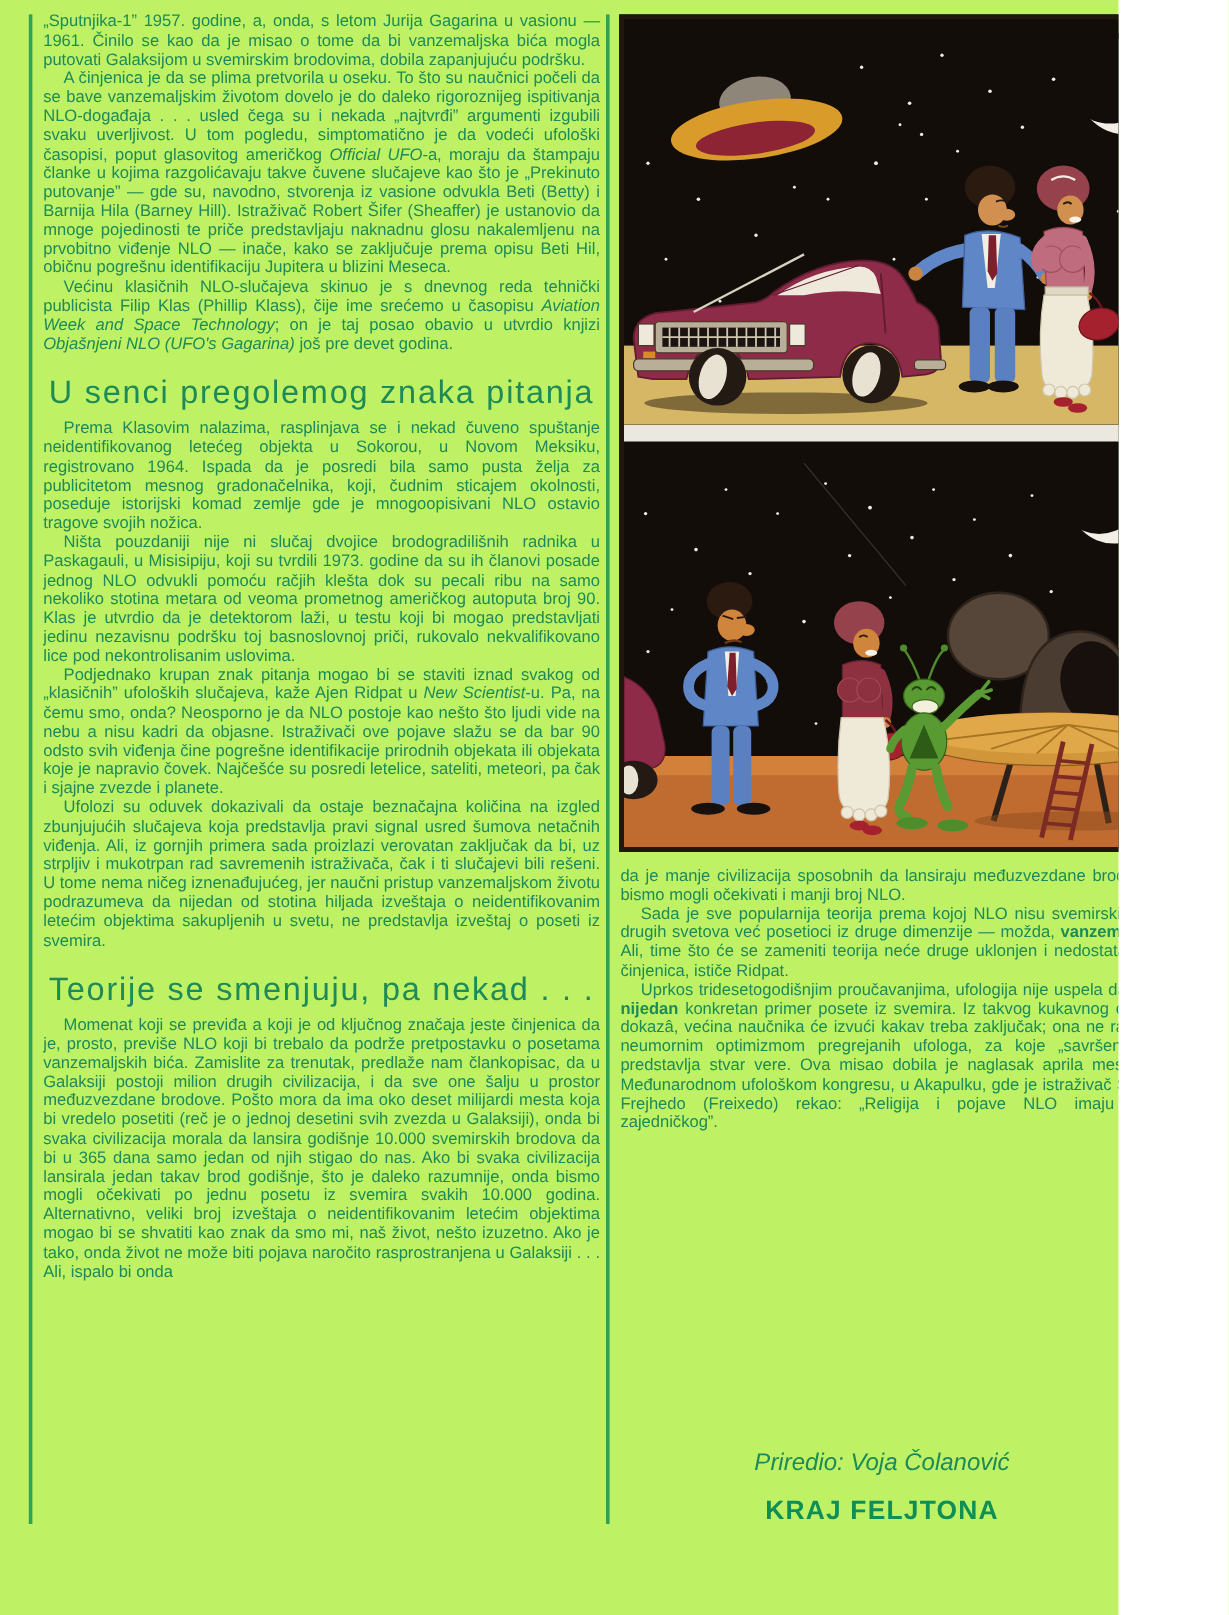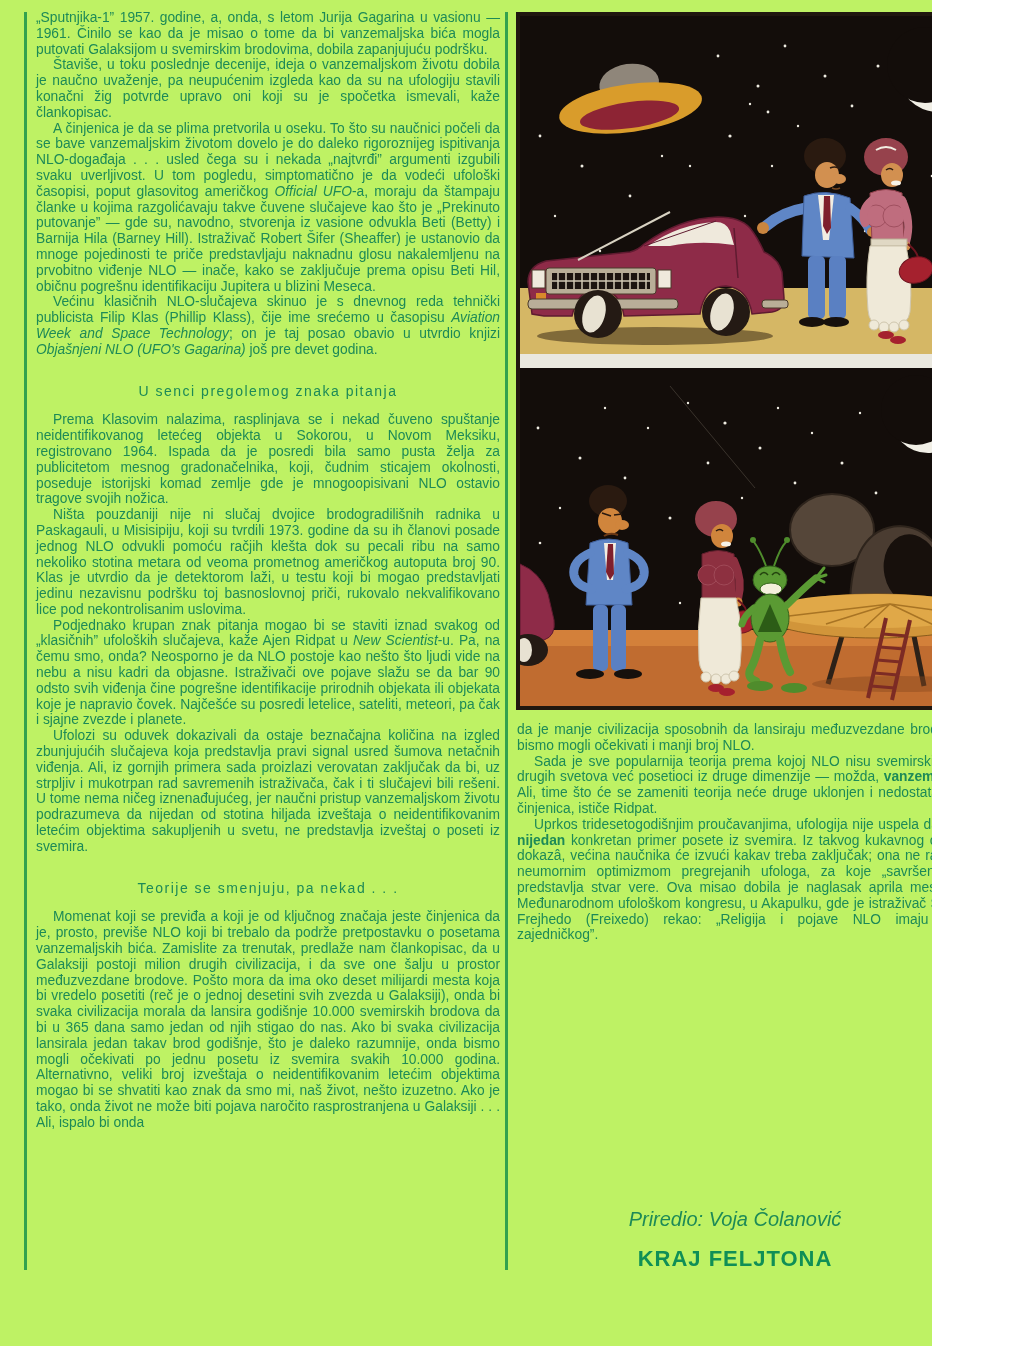--- a/index.html
+++ b/index.html
@@ -11,21 +11,21 @@
   #rule-right{left:992px;top:8px;width:2px;height:1280px;}
   #side-tick{left:992px;top:1241px;width:32px;height:2px;}
   #print-mark{position:absolute;left:996px;top:1295px;width:2px;height:14px;background:#4a4438;}
   .textcol{color:#1d8a57;font-size:13.8px;line-height:15.8px;text-align:justify;}
   #col-left{position:absolute;left:36px;top:10px;width:464px;}
   #col-right{position:absolute;left:517px;top:722px;width:468px;}
   p.para{margin:0;text-indent:17px;}
   p.para.no-indent{text-indent:0;}
   .it{font-style:italic;}
   .bd{font-weight:bold;}
-  h2.section{font-size:14px;font-weight:400;letter-spacing:1.5px;text-align:center;
+  h2.section{font-size:27px;font-weight:400;letter-spacing:1.5px;text-align:center;
              margin:26px 0 13px;color:#1d8a57;}
   #credit{position:absolute;left:500px;top:1208px;width:470px;text-align:center;
           font-style:italic;font-size:20px;color:#1d8a57;}
   #endmark{position:absolute;left:500px;top:1246px;width:470px;text-align:center;
            font-weight:bold;font-size:22px;letter-spacing:1px;color:#0f8f56;}
   .vtext{position:absolute;writing-mode:vertical-rl;transform:rotate(180deg);
          color:#1d8a57;white-space:nowrap;}
   #issue{left:996px;top:1080px;height:158px;font-size:15px;letter-spacing:.5px;}
   #pagenum{left:994px;top:1242px;height:46px;font-weight:bold;font-size:21px;}
   .art{position:absolute;left:516px;top:12px;width:474px;border:4px solid #20170f;
@@ -40,21 +40,20 @@
 
   <div class="rule" id="rule-left"></div>
   <div class="rule" id="rule-mid"></div>
   <div class="rule" id="rule-right"></div>
   <div class="rule" id="side-tick"></div>
   <div id="print-mark"></div>
 
   <div id="col-left" class="textcol">
     <div>
         <p class="para no-indent"><span>„Sputnjika-1” 1957. godine, a, onda, s letom Jurija Gagarina u vasionu — 1961. Činilo se kao da je misao o tome da bi vanzemaljska bića mogla putovati Galaksijom u svemirskim brodovima, dobila zapanjujuću podršku.</span></p>
-        <p class="para"><span>Štaviše, u toku poslednje decenije, ideja o vanzemaljskom životu dobila je naučno uvaženje, pa neupućenim izgleda kao da su na ufologiju stavili konačni žig potvrde upravo oni koji su je spočetka ismevali, kaže člankopisac.</span></p>
         <p class="para"><span>A činjenica je da se plima pretvorila u oseku. To što su naučnici počeli da se bave vanzemaljskim životom dovelo je do daleko rigoroznijeg ispitivanja NLO-događaja . . . usled čega su i nekada „najtvrđi” argumenti izgubili svaku uverljivost. U tom pogledu, simptomatično je da vodeći ufološki časopisi, poput glasovitog američkog </span><span class="it">Official UFO</span><span>-a, moraju da štampaju članke u kojima razgolićavaju takve čuvene slučajeve kao što je „Prekinuto putovanje” — gde su, navodno, stvorenja iz vasione odvukla Beti (Betty) i Barnija Hila (Barney Hill). Istraživač Robert Šifer (Sheaffer) je ustanovio da mnoge pojedinosti te priče predstavljaju naknadnu glosu nakalemljenu na prvobitno viđenje NLO — inače, kako se zaključuje prema opisu Beti Hil, običnu pogrešnu identifikaciju Jupitera u blizini Meseca.</span></p>
         <p class="para"><span>Većinu klasičnih NLO-slučajeva skinuo je s dnevnog reda tehnički publicista Filip Klas (Phillip Klass), čije ime srećemo u časopisu </span><span class="it">Aviation Week and Space Technology</span><span>; on je taj posao obavio u utvrdio knjizi </span><span class="it">Objašnjeni NLO (UFO's Gagarina)</span><span> još pre devet godina.</span></p>
       </div>
     <h2 class="section">U senci pregolemog znaka pitanja</h2>
     <div>
         <p class="para"><span>Prema Klasovim nalazima, rasplinjava se i nekad čuveno spuštanje neidentifikovanog letećeg objekta u Sokorou, u Novom Meksiku, registrovano 1964. Ispada da je posredi bila samo pusta želja za publicitetom mesnog gradonačelnika, koji, čudnim sticajem okolnosti, poseduje istorijski komad zemlje gde je mnogoopisivani NLO ostavio tragove svojih nožica.</span></p>
         <p class="para"><span>Ništa pouzdaniji nije ni slučaj dvojice brodogradilišnih radnika u Paskagauli, u Misisipiju, koji su tvrdili 1973. godine da su ih članovi posade jednog NLO odvukli pomoću račjih klešta dok su pecali ribu na samo nekoliko stotina metara od veoma prometnog američkog autoputa broj 90. Klas je utvrdio da je detektorom laži, u testu koji bi mogao predstavljati jedinu nezavisnu podršku toj basnoslovnoj priči, rukovalo nekvalifikovano lice pod nekontrolisanim uslovima.</span></p>
         <p class="para"><span>Podjednako krupan znak pitanja mogao bi se staviti iznad svakog od „klasičnih” ufoloških slučajeva, kaže Ajen Ridpat u </span><span class="it">New Scientist</span><span>-u. Pa, na čemu smo, onda? Neosporno je da NLO postoje kao nešto što ljudi vide na nebu a nisu kadri da objasne. Istraživači ove pojave slažu se da bar 90 odsto svih viđenja čine pogrešne identifikacije prirodnih objekata ili objekata koje je napravio čovek. Najčešće su posredi letelice, sateliti, meteori, pa čak i sjajne zvezde i planete.</span></p>
         <p class="para"><span>Ufolozi su oduvek dokazivali da ostaje beznačajna količina na izgled zbunjujućih slučajeva koja predstavlja pravi signal usred šumova netačnih viđenja. Ali, iz gornjih primera sada proizlazi verovatan zaključak da bi, uz strpljiv i mukotrpan rad savremenih istraživača, čak i ti slučajevi bili rešeni. U tome nema ničeg iznenađujućeg, jer naučni pristup vanzemaljskom životu podrazumeva da nijedan od stotina hiljada izveštaja o neidentifikovanim letećim objektima sakupljenih u svetu, ne predstavlja izveštaj o poseti iz svemira.</span></p>
       </div>

